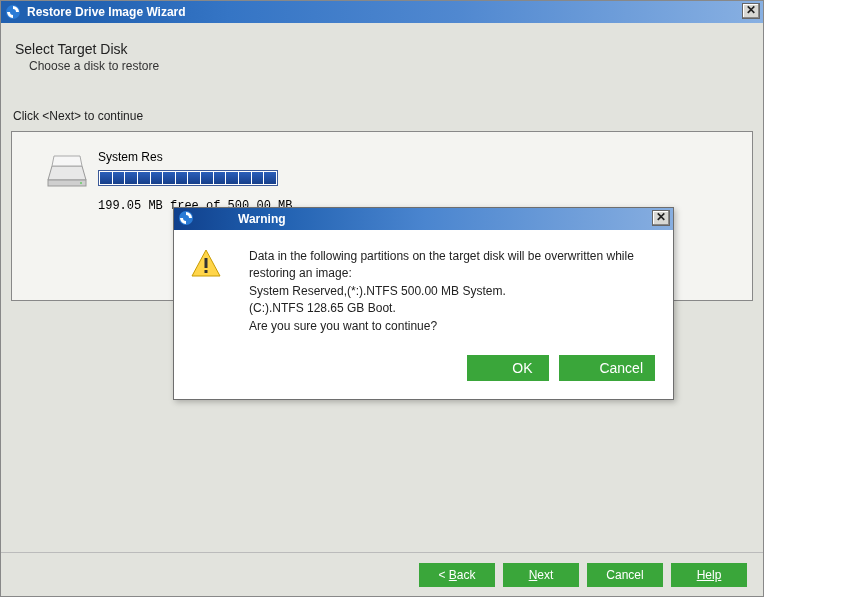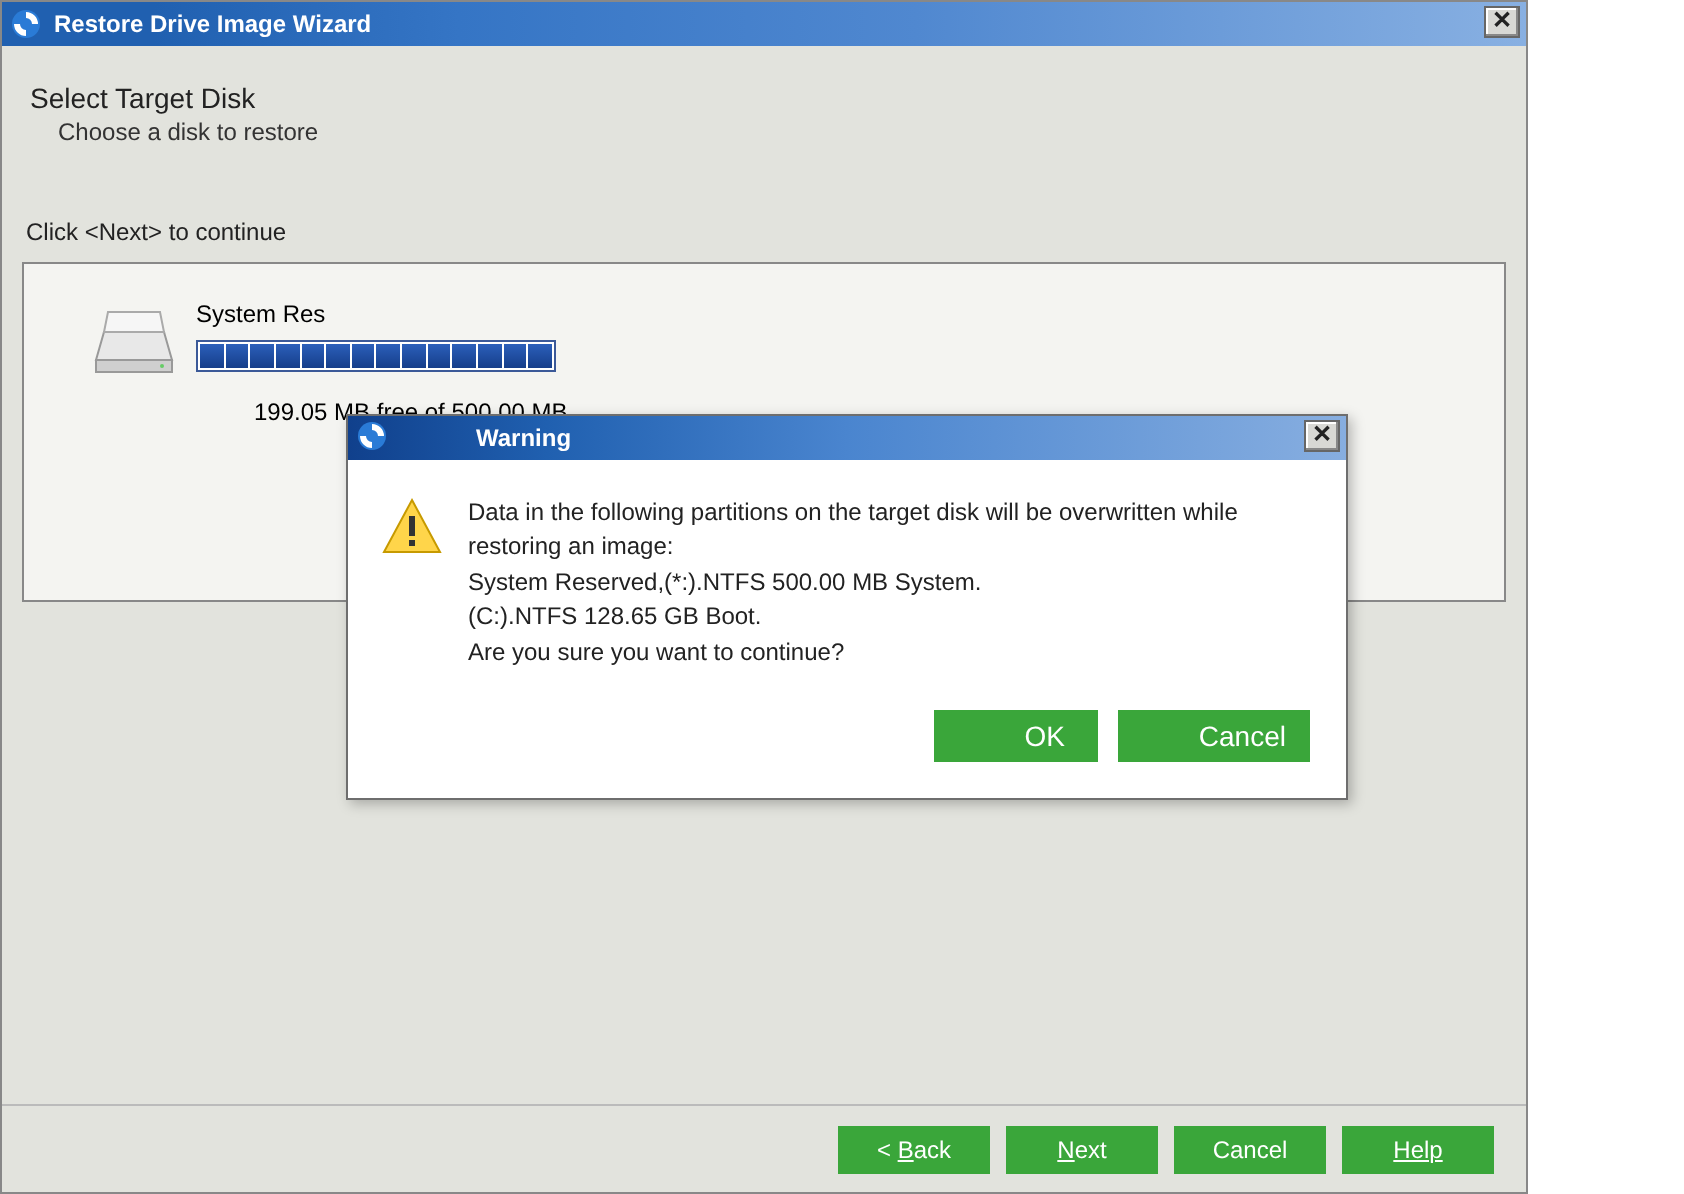--- a/index.html
+++ b/index.html
@@ -119,21 +119,22 @@
     padding: 1px;
     background: #fff;
   }
   .usage-seg {
     flex: 1;
     background: linear-gradient(#2b5fba, #163e8a);
   }
   .part-free {
     font-size: 12px;
     margin-top: 4px;
-    margin-left: 81px;
+    margin-left: 52px;
+    font-family: Liberation Mono, monospace;
   }
   .part-item.small .usage-bar { width: 40px; }
 
   .footer {
     height: 44px;
     border-top: 1px solid #bbb;
     background: #e2e3dd;
     display: flex;
     justify-content: flex-end;
     align-items: center;
@@ -186,21 +187,21 @@
     font-size: 12px;
     line-height: 12px;
     text-align: center;
     cursor: pointer;
     color: #222;
     font-weight: bold;
   }
   .dlg-body {
     display: flex;
     padding: 18px 18px 6px 16px;
-    gap: 12px;
+    gap: 27px;
   }
   .warn-tri {
     width: 32px; height: 32px;
     flex-shrink: 0;
   }
   .dlg-text {
     font-size: 12px;
     color: #222;
     line-height: 1.45;
   }

